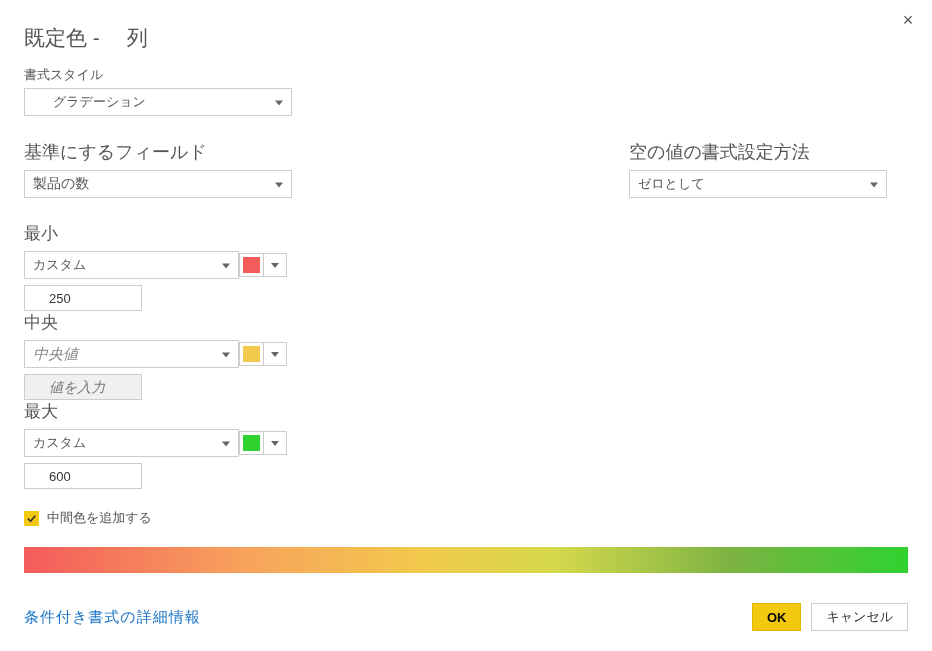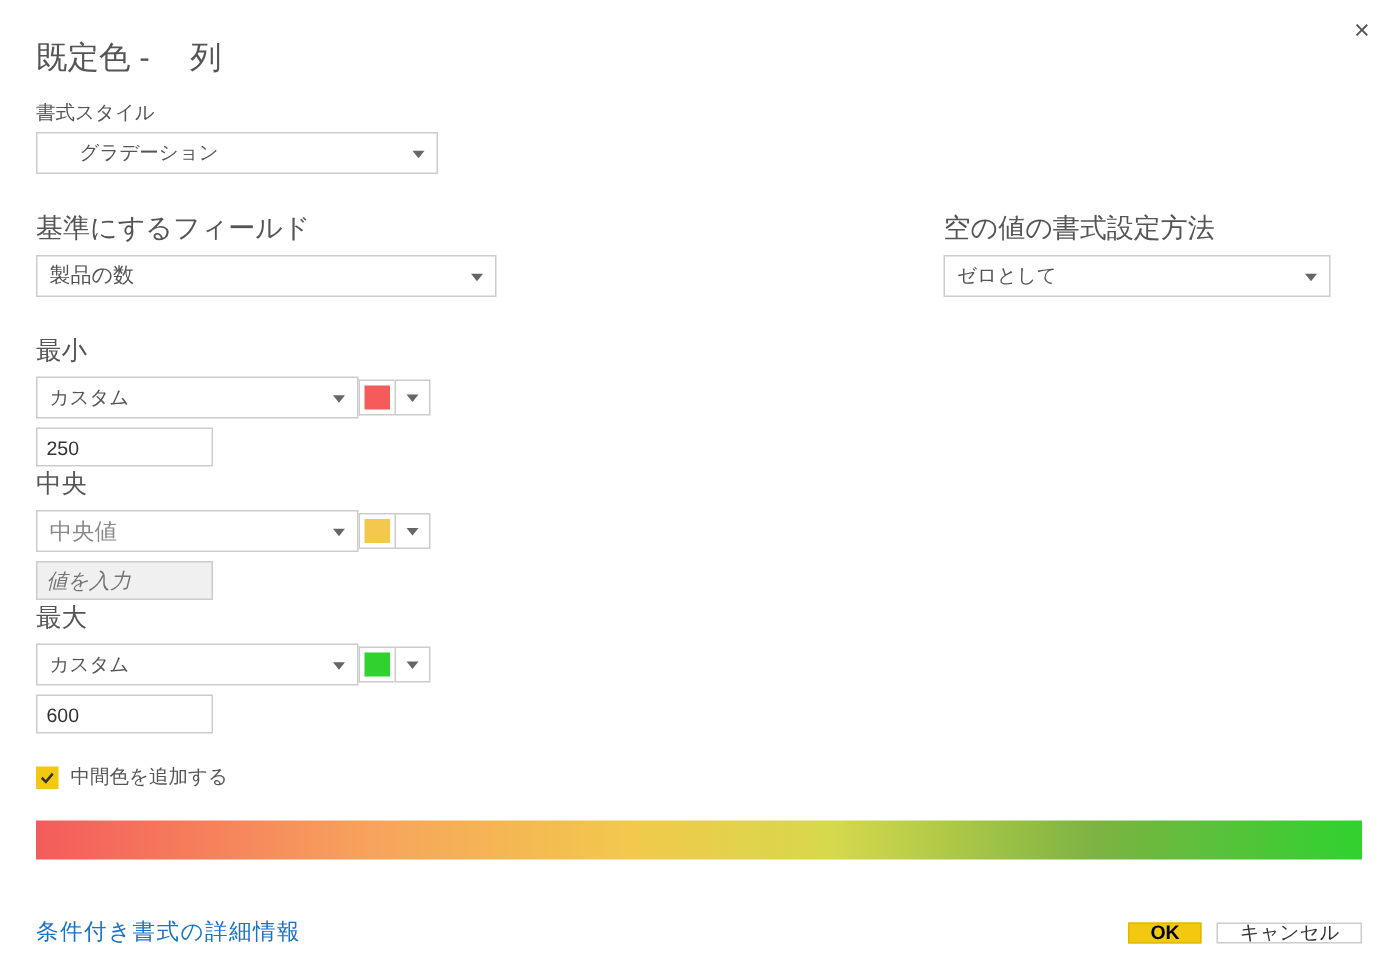--- a/index.html
+++ b/index.html
@@ -60,20 +60,21 @@
       display: flex;
       align-items: center;
       font-size: 13px;
       color: #555;
       background: #fff;
       cursor: pointer;
       position: relative;
     }
     .select-box.placeholder-italic {
       color: #888;
+      font-style: italic;
       font-size: 15px;
     }
     .select-box::after {
       content: '';
       position: absolute;
       right: 8px;
       top: 50%;
       transform: translateY(-30%);
       border-left: 4px solid transparent;
       border-right: 4px solid transparent;
@@ -135,21 +136,21 @@
     .color-picker-group {
       display: flex;
       gap: 0;
     }
     .color-picker-group .color-swatch {
       border-right: none;
     }
     .value-input {
       border: 1px solid #ccc;
       height: 26px;
-      padding: 0 6px;
+      padding: 0 24px;
       font-size: 13px;
       color: #333;
       width: 118px;
       margin-top: 6px;
     }
     .value-input.disabled {
       background: #f0f0f0;
       color: #999;
       font-style: italic;
       font-size: 14px;
@@ -198,21 +199,21 @@
       color: #1a73c7;
       font-size: 15px;
       letter-spacing: 1px;
       cursor: pointer;
     }
     .footer-buttons {
       display: flex;
       gap: 10px;
     }
     .btn {
-      height: 14px;
+      height: 28px;
       padding: 0 14px;
       border: 1px solid #ccc;
       background: #fff;
       font-size: 13px;
       cursor: pointer;
       display: flex;
       align-items: center;
       justify-content: center;
     }
     .btn.primary {
@@ -240,21 +241,21 @@
 <div class="format-style-block">
   <div class="field-label">書式スタイル</div>
   <div class="select-box" style="width: 268px; padding-left: 28px;">
     <span>グラデーション</span>
   </div>
 </div>
 
 <div class="top-row">
   <div class="left">
     <div class="section-label">基準にするフィールド</div>
-    <div class="select-box" style="width: 307px;">
+    <div class="select-box" style="width: 268px;">
       <span style="font-size:14px;">製品の数</span>
     </div>
   </div>
   <div class="right">
     <div class="section-label">空の値の書式設定方法</div>
     <div class="select-box" style="width: 258px;">
       <span>ゼロとして</span>
     </div>
   </div>
 </div>

